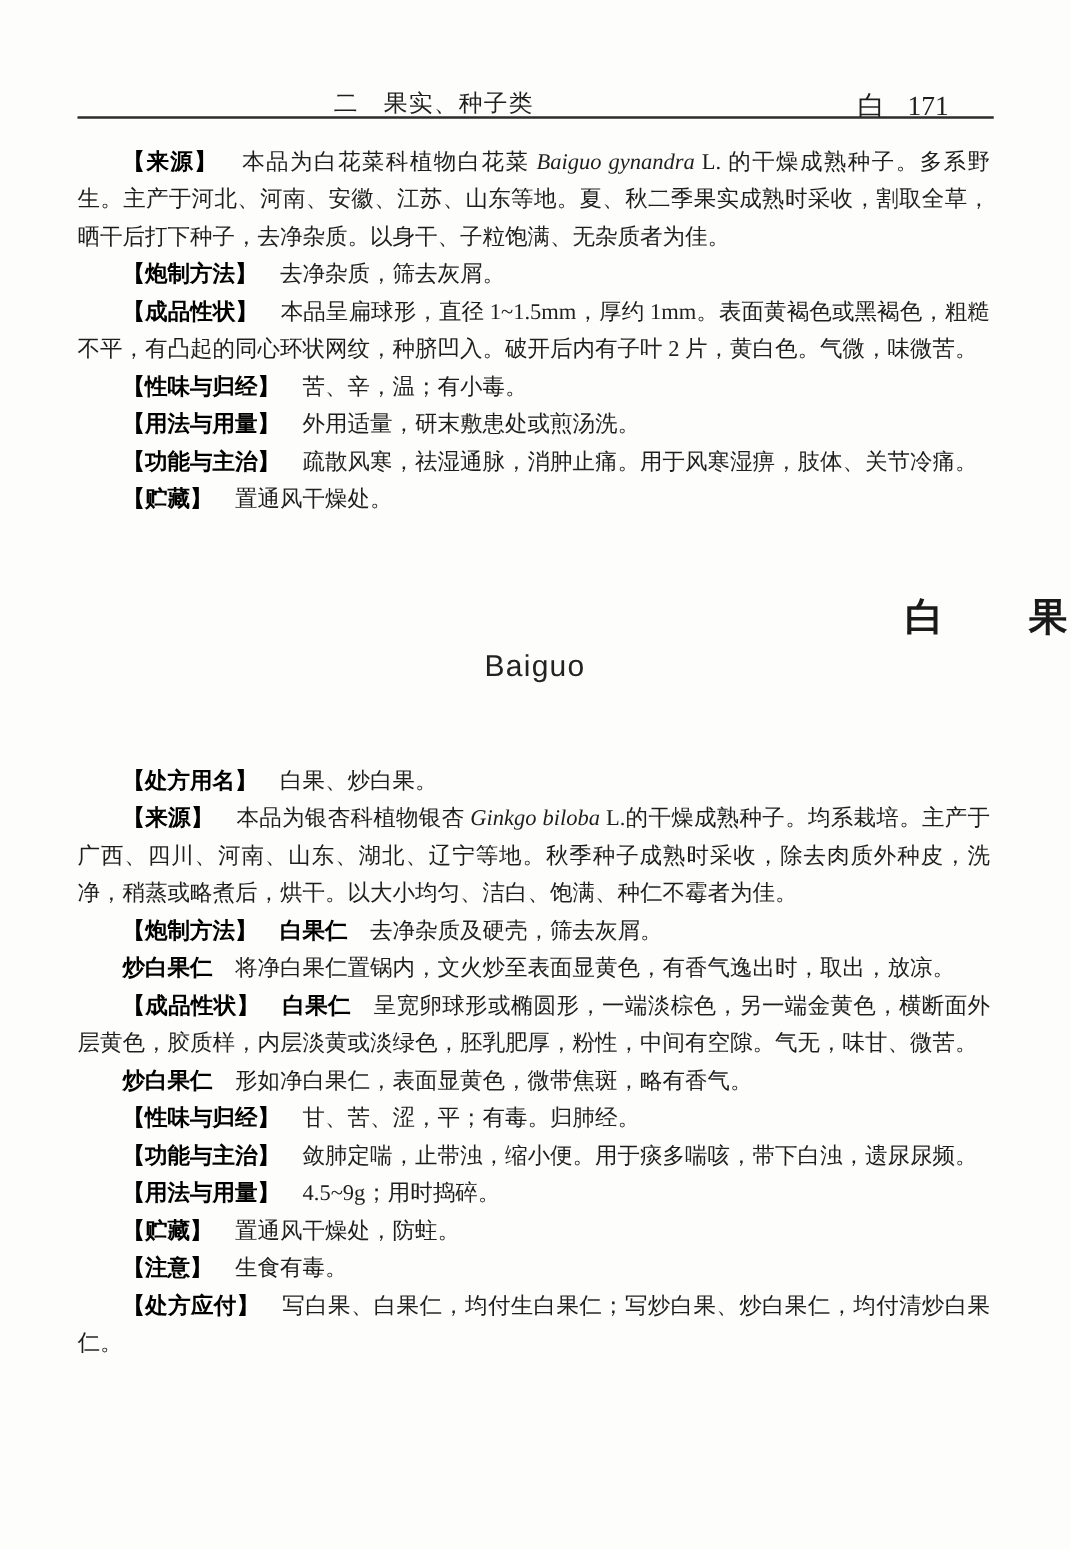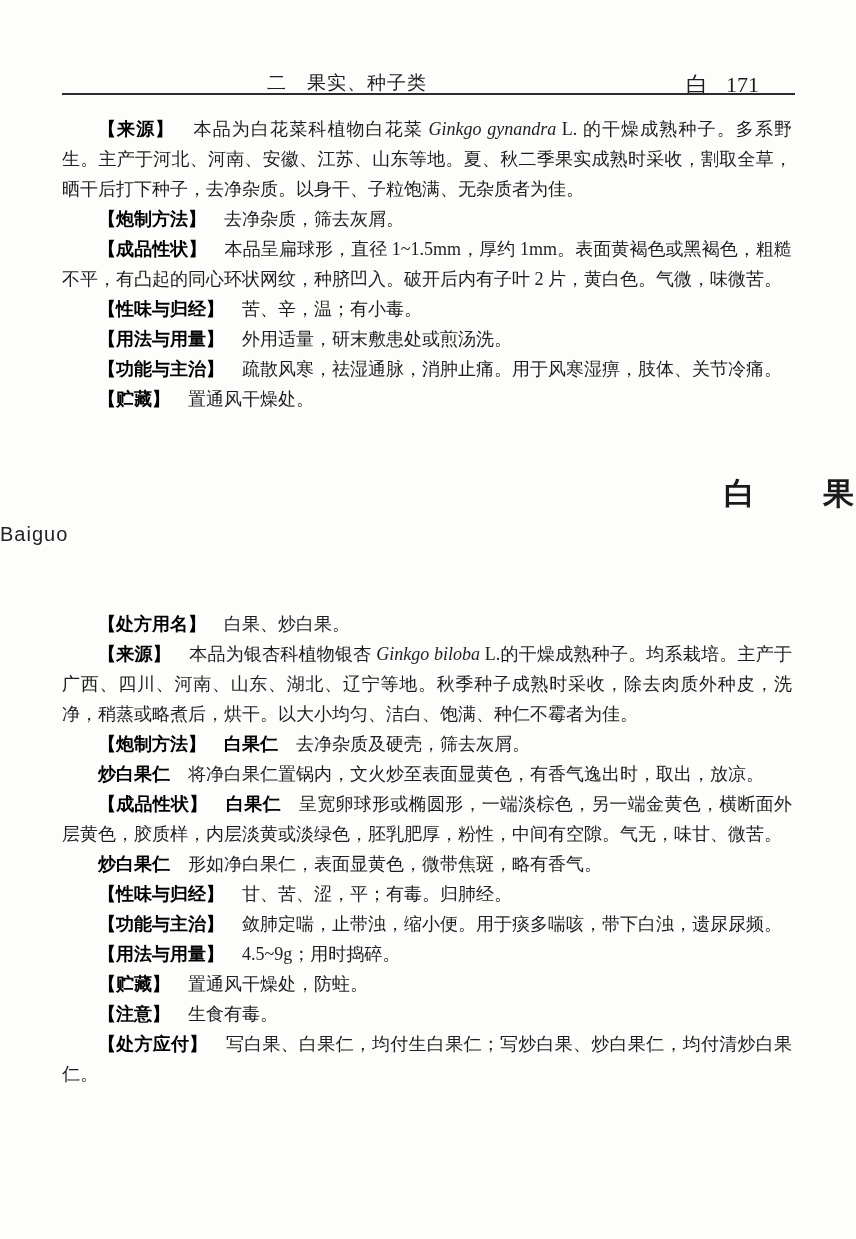--- a/index.html
+++ b/index.html
@@ -46,40 +46,41 @@
   
   .title-zh {
     position: absolute; top: 477px; left: 0; width: 100%;
     margin: 0; text-align: right;
     font-family: "Liberation Sans", "DejaVu Sans", sans-serif;
     font-weight: bold; font-size: 31px; line-height: 34px;
     color: #1a1a1a; letter-spacing: 2px;
   }
   .title-pinyin {
     position: absolute; top: 520px; left: 0; width: 100%;
+    text-align: center;
     font-family: "Liberation Sans", "DejaVu Sans", sans-serif;
-    font-size: 20px; line-height: 28px; color: #222;
+    font-size: 24px; line-height: 28px; color: #222;
     letter-spacing: 1px;
   }
 </style>
 </head>
 <body>
 
 <div class="page">
 
   <div class="hdr-center">二　果实、种子类</div>
 
   <div class="hdr-right">
     <span>白</span><span class="pagenum">171</span>
   </div>
 
   <div class="rule"></div>
 
   <section class="body-text sec1">
-      <p class="para"><span class="lbl">【来源】</span><span>　本品为白花菜科植物白花菜 </span><span class="lat">Ginkgo gynandra</span><span> L. 的干燥成熟种子。多系野生。主产于河北、河南、安徽、江苏、山东等地。夏、秋二季果实成熟时采收，割取全草，晒干后打下种子，去净杂质。以身干、子粒饱满、无杂质者为佳。</span></p>
+      <p class="para"><span class="lbl">【来源】</span><span>　本品为白花菜科植物白花菜 </span><span class="lat">Baiguo gynandra</span><span> L. 的干燥成熟种子。多系野生。主产于河北、河南、安徽、江苏、山东等地。夏、秋二季果实成熟时采收，割取全草，晒干后打下种子，去净杂质。以身干、子粒饱满、无杂质者为佳。</span></p>
       <p class="para"><span class="lbl">【炮制方法】</span><span>　去净杂质，筛去灰屑。</span></p>
       <p class="para"><span class="lbl">【成品性状】</span><span>　本品呈扁球形，直径 1~1.5mm，厚约 1mm。表面黄褐色或黑褐色，粗糙不平，有凸起的同心环状网纹，种脐凹入。破开后内有子叶 2 片，黄白色。气微，味微苦。</span></p>
       <p class="para"><span class="lbl">【性味与归经】</span><span>　苦、辛，温；有小毒。</span></p>
       <p class="para"><span class="lbl">【用法与用量】</span><span>　外用适量，研末敷患处或煎汤洗。</span></p>
       <p class="para"><span class="lbl">【功能与主治】</span><span>　疏散风寒，祛湿通脉，消肿止痛。用于风寒湿痹，肢体、关节冷痛。</span></p>
       <p class="para"><span class="lbl">【贮藏】</span><span>　置通风干燥处。</span></p>
     </section>
 
   <h1 class="title-zh">白　　果</h1>
 

